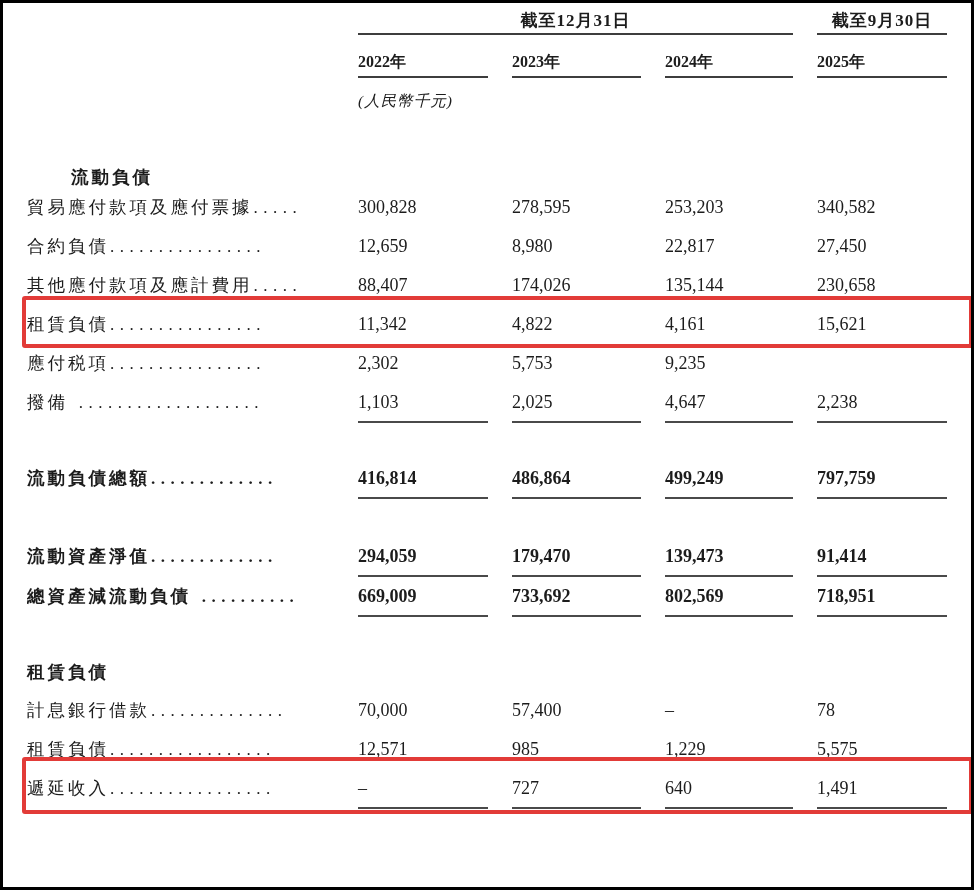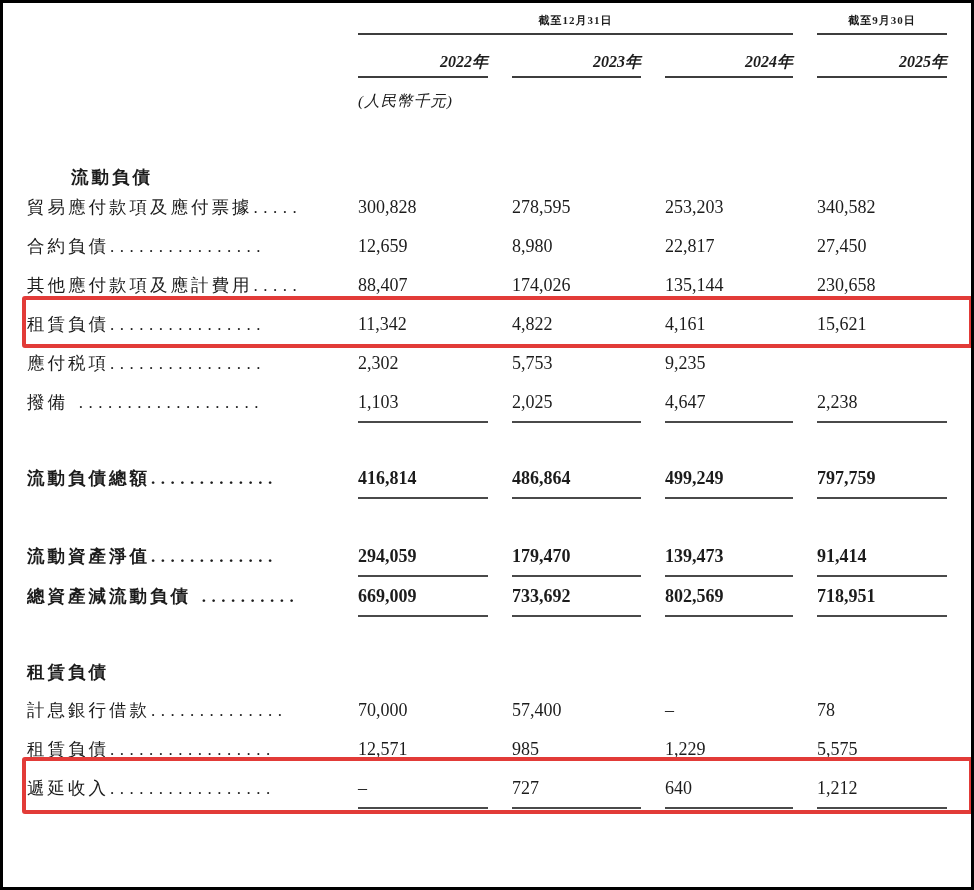--- a/index.html
+++ b/index.html
@@ -12,29 +12,29 @@
   .grid {
     display:grid;
     grid-template-columns:307px 130px 129px 128px 130px;
     column-gap:24px;
     padding:0 24px;
     align-items:baseline;
   }
   
   .hrow1 { margin-top:8px; }
   .ghead {
-    font-weight:bold; font-size:11px; line-height:19px; text-align:center;
+    font-weight:bold; font-size:17px; line-height:19px; text-align:center;
     border-bottom:2px solid #3d3d3d; padding-bottom:3px; letter-spacing:1px;
   }
   .g1 { grid-column:2/5; }
   .g2 { grid-column:5/6; }
   .hrow2 { margin-top:17px; }
   .year {
-    font-weight:bold; font-size:16px; line-height:19px; text-align:right;
-    border-bottom:2px solid #3d3d3d; padding-bottom:5px;font-style:italic;
+    font-weight:bold; font-size:16px; line-height:19px; text-align:left;
+    border-bottom:2px solid #3d3d3d; padding-bottom:5px;
   }
   .urow { margin-top:13px; }
   .unit {
     grid-column:2/6; text-align:left; font-style:italic;
     font-size:15.5px; line-height:19px; letter-spacing:1px;
   }
   
   .section-row1 { margin-top:56px;margin-left:44px; }
   .section-row2 { margin-top:44px; }
   .section-label { font-weight:bold; font-size:17.5px; line-height:22px; letter-spacing:3px; }
@@ -177,19 +177,19 @@
     <div class="num">985</div>
     <div class="num">1,229</div>
     <div class="num">5,575</div>
   </div>
 
   <div class="grid row ruled">
     <div class="label-cell"><span>遞延收入</span><span class="leader">.................</span></div>
     <div class="num">–</div>
     <div class="num">727</div>
     <div class="num">640</div>
-    <div class="num">1,212</div>
+    <div class="num">1,491</div>
   </div>
 
   <div class="hl-box hl-1"></div>
   <div class="hl-box hl-2"></div>
 
 </div>
 
 </body></html>

